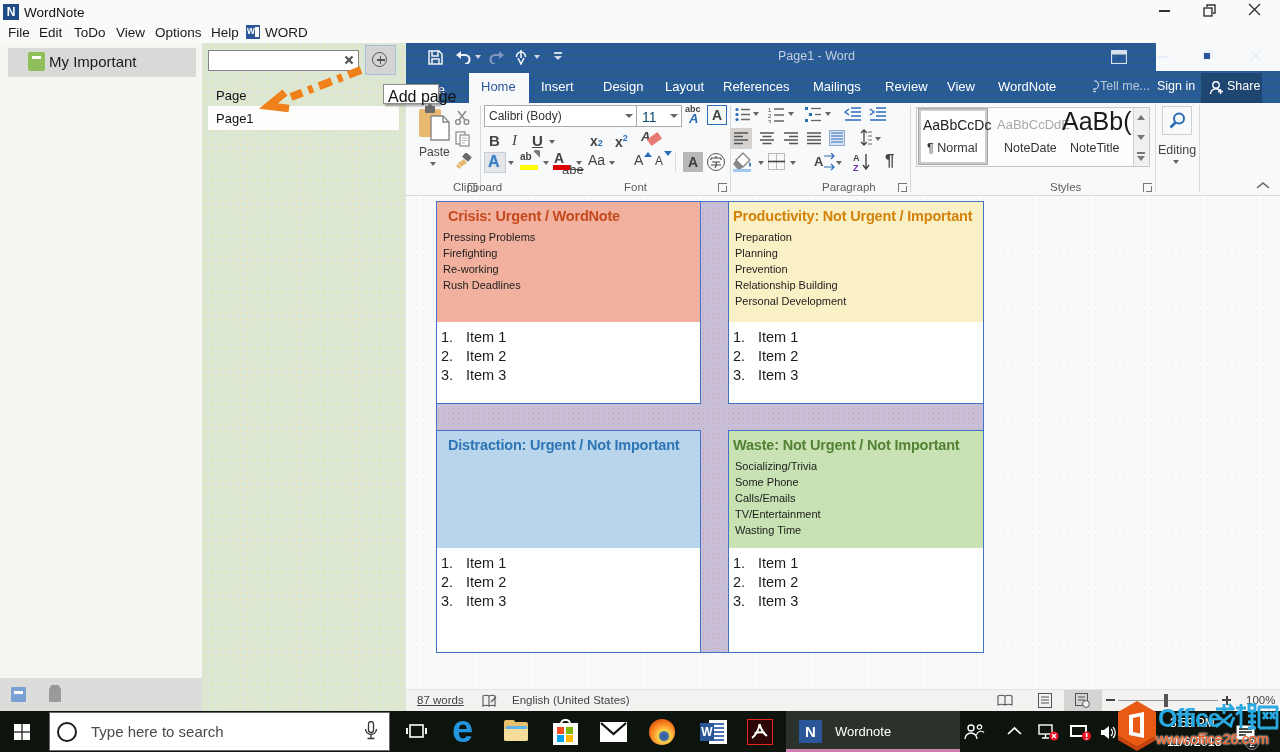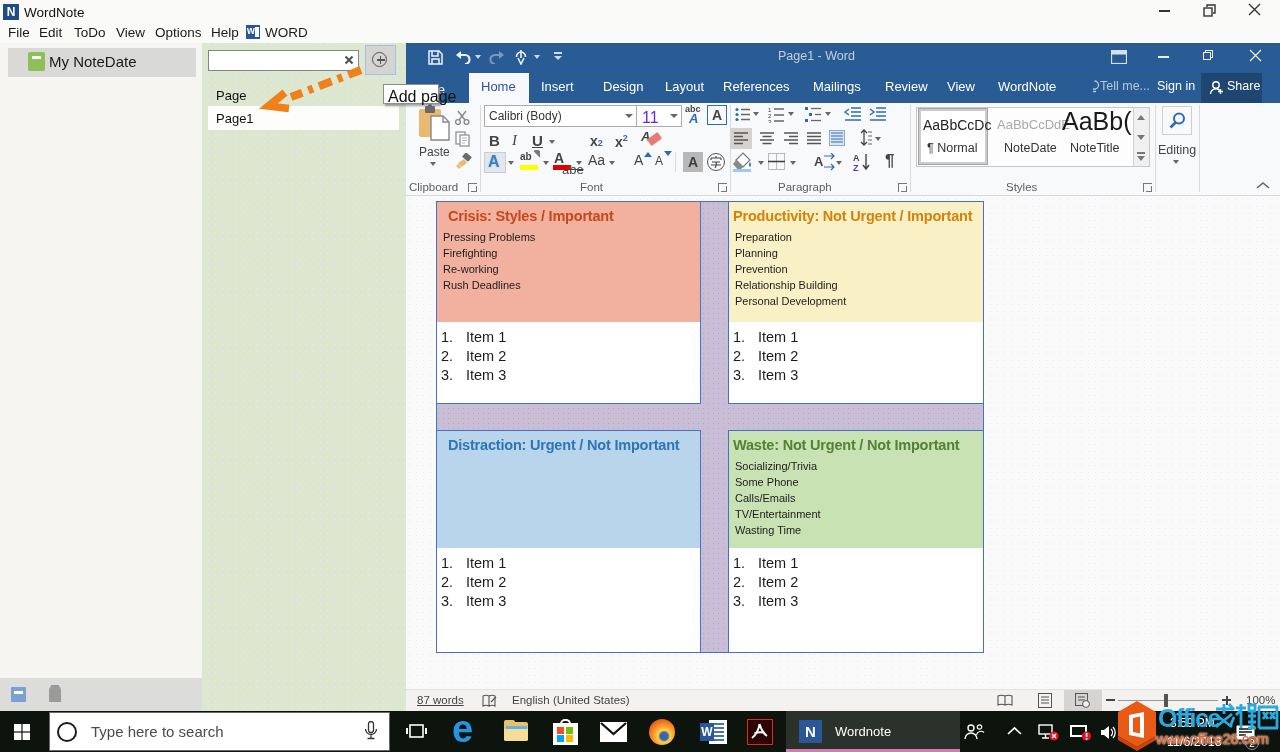--- a/index.html
+++ b/index.html
@@ -19,25 +19,25 @@
     background-color:#dbe7d0;
     background-image: radial-gradient(rgba(247,229,170,.8) 0.9px, rgba(255,255,255,0) 1.05px),
       radial-gradient(rgba(226,233,246,.9) 0.9px, rgba(255,255,255,0) 1.05px);
     background-size:7px 7px, 7px 7px; background-position:0 0, 3px 4px; }
   
   #word-win { left:406px; top:43px; width:874px; height:668px; background:#f8f9fa; }
   .bluetex { background-color:#2e589c;
     background-image: radial-gradient(rgba(20,115,80,.5) 0.8px, rgba(0,0,0,0) 1px),
       radial-gradient(rgba(18,100,150,.45) 0.8px, rgba(0,0,0,0) 1px);
     background-size:4px 8px, 4px 8px; background-position:0 0, 2px 4px; }
-  #wtitle { left:0; top:0; width:874px; height:28px; }
+  #wtitle { left:0; top:0; width:750px; height:28px; }
   #tabrow { left:0; top:28px; width:874px; height:32px; }
   .tab { position:absolute; top:8px; font-size:13px; color:#fff; }
   #ribbon { left:0; top:60px; width:874px; height:93px; background:#f8f9fa; border-bottom:1px solid #d8d9da; }
-  .rlabel { position:absolute; top:78px; font-size:11.5px; color:#5d5d5d; }
+  .rlabel { position:absolute; top:78px; font-size:11.5px; color:#5d5d5d;margin-left:44px; }
   .rdiv { position:absolute; top:2px; width:1px; height:87px; background:#d9dadb; }
   .launch { position:absolute; width:9px; height:9px; border-left:1px solid #777; border-top:1px solid #777; }
   .launch:after { content:""; position:absolute; left:2px; top:2px; width:5px; height:5px; border-right:1.5px solid #777; border-bottom:1.5px solid #777; }
   #docarea { left:0; top:153px; width:874px; height:493px; background:#fafafb;
     background-image: radial-gradient(rgba(120,160,220,.18) 0.8px, rgba(0,0,0,0) 1px);
     background-size:7px 7px; }
   .purp { position:absolute; background-color:#c8bed7;
     background-image: radial-gradient(rgba(210,130,95,.5) 0.8px, rgba(0,0,0,0) 1px);
     background-size:5px 5px; }
   .qbox { position:absolute; border:1px solid #4472c4; }
@@ -76,21 +76,21 @@
   <div class="abs" style="left:246px;top:25px;width:14px;height:14px;background:#2b579a;"></div>
   <div class="abs" style="left:255px;top:27px;width:4px;height:10px;background:#fff;"></div>
   <div class="abs" style="left:247px;top:25px;color:#fff;font-size:10px;font-weight:bold;">w</div>
   <div class="menu-item" style="left:265px;">WORD</div>
 </div>
 
 <div id="left-panel" class="abs">
   <div id="nb-header">
     <div class="abs" style="left:20px;top:4px;width:17px;height:19px;background:#8fbf5a;border-radius:2px;"></div>
     <div class="abs" style="left:24px;top:8px;width:9px;height:3px;background:#fff;"></div>
-    <div class="abs" style="left:41px;top:5px;font-size:15px;color:#1a1a1a;">My NoteDate</div>
+    <div class="abs" style="left:41px;top:5px;font-size:15px;color:#1a1a1a;">My Important</div>
   </div>
 </div>
 <div id="left-bottom" class="abs">
   <div class="abs" style="left:11px;top:9px;width:15px;height:15px;background:#7aa0d4;border-radius:1px;"></div>
   <div class="abs" style="left:14px;top:13px;width:9px;height:3px;background:#fff;"></div>
   <div class="abs" style="left:49px;top:7px;width:12px;height:17px;background:#9a9a9a;clip-path:polygon(20% 0,80% 0,100% 25%,100% 100%,0 100%,0 25%);"></div>
 </div>
 
 <div id="green-col" class="abs">
 
@@ -225,21 +225,21 @@
     <svg class="abs" style="left:49px;top:50px;" width="18" height="17">
         <rect x="8" y="1" width="8" height="6" rx="1" fill="#6a6a6a" transform="rotate(40 12 4)"></rect>
         <path d="M3 10 L9 6 L12 10 L6 14 Z" fill="#e9b96f"></path>
         <path d="M2 12 L5 15" stroke="#e9b96f" stroke-width="2.5"></path>
       </svg>
 
     <div class="abs" style="left:78px;top:2px;width:153px;height:22px;background:#fff;border:1px solid #ababab;"></div>
     <div class="abs" style="left:83px;top:6px;font-size:12px;color:#333;">Calibri (Body)</div>
     <div class="abs" style="left:219px;top:11px;width:0;height:0;border-left:4px solid transparent;border-right:4px solid transparent;border-top:4.5px solid #666;"></div>
     <div class="abs" style="left:230px;top:2px;width:46px;height:22px;background:#fff;border:1px solid #ababab;"></div>
-    <div class="abs" style="left:236px;top:6px;font-size:16px;color:#6d28d9;">11</div>
+    <div class="abs" style="left:236px;top:6px;font-size:14px;color:#0c4a6e;">11</div>
     <div class="abs" style="left:264px;top:11px;width:0;height:0;border-left:4px solid transparent;border-right:4px solid transparent;border-top:4.5px solid #666;"></div>
 
     <div class="abs" style="left:279px;top:1px;font-size:9px;font-weight:bold;color:#444;">abc</div>
     <div class="abs" style="left:283px;top:8px;font-size:13px;font-weight:bold;font-style:italic;color:#2b6cb8;">A</div>
     <div class="abs" style="left:301px;top:2px;width:20px;height:20px;border:1.4px solid #2b6cb8;color:#444;font-size:14px;font-weight:bold;text-align:center;line-height:18px;">A</div>
 
     <div class="abs" style="left:83px;top:29px;font-size:15px;font-weight:bold;color:#444;">B</div>
     <div class="abs" style="left:106px;top:29px;font-size:15px;font-style:italic;font-family:'Liberation Serif',serif;color:#444;">I</div>
     <div class="abs" style="left:126px;top:29px;font-size:15px;font-weight:bold;text-decoration:underline;color:#444;">U</div>
     <div class="abs" style="left:143px;top:37px;width:0;height:0;border-left:3.5px solid transparent;border-right:3.5px solid transparent;border-top:4px solid #666;"></div>
@@ -380,21 +380,21 @@
     <div class="abs" style="left:767px;top:57px;width:0;height:0;border-left:3.5px solid transparent;border-right:3.5px solid transparent;border-top:4px solid #666;"></div>
   </div>
 
   <div id="docarea" class="abs">
 
     <div class="purp" style="left:30px;top:5px;width:548px;height:452px;"></div>
     <div class="abs" style="left:30px;top:5px;width:548px;height:452px;border:1px solid #4472c4;"></div>
 
     <div class="qbox" style="left:30px;top:5px;width:265px;height:203px;background:#fff;">
       <div class="abs" style="left:0;top:0;width:263px;height:120px;background:#f2b09e;"></div>
-      <div class="qtitle" style="color:#c4491c;">Crisis: Styles / Important</div>
+      <div class="qtitle" style="color:#c4491c;">Crisis: Urgent / WordNote</div>
       <div class="qlist" style="top:27px;">Pressing Problems<br>Firefighting<br>Re-working<br>Rush Deadlines</div>
       <div class="qitems" style="top:126px;"><span class="n">1.</span>Item 1<br><span class="n">2.</span>Item 2<br><span class="n">3.</span>Item 3</div>
     </div>
     <div class="qbox" style="left:322px;top:5px;width:256px;height:203px;background:#fff;">
       <div class="abs" style="left:0;top:0;width:254px;height:120px;background:#faf0c6;"></div>
       <div class="qtitle" style="color:#d4820a;left:4px;">Productivity: Not Urgent / Important</div>
       <div class="qlist" style="top:27px;">Preparation<br>Planning<br>Prevention<br>Relationship Building<br>Personal Development</div>
       <div class="qitems" style="top:126px;"><span class="n">1.</span>Item 1<br><span class="n">2.</span>Item 2<br><span class="n">3.</span>Item 3</div>
     </div>
     <div class="qbox" style="left:30px;top:234px;width:265px;height:223px;background:#fff;">

